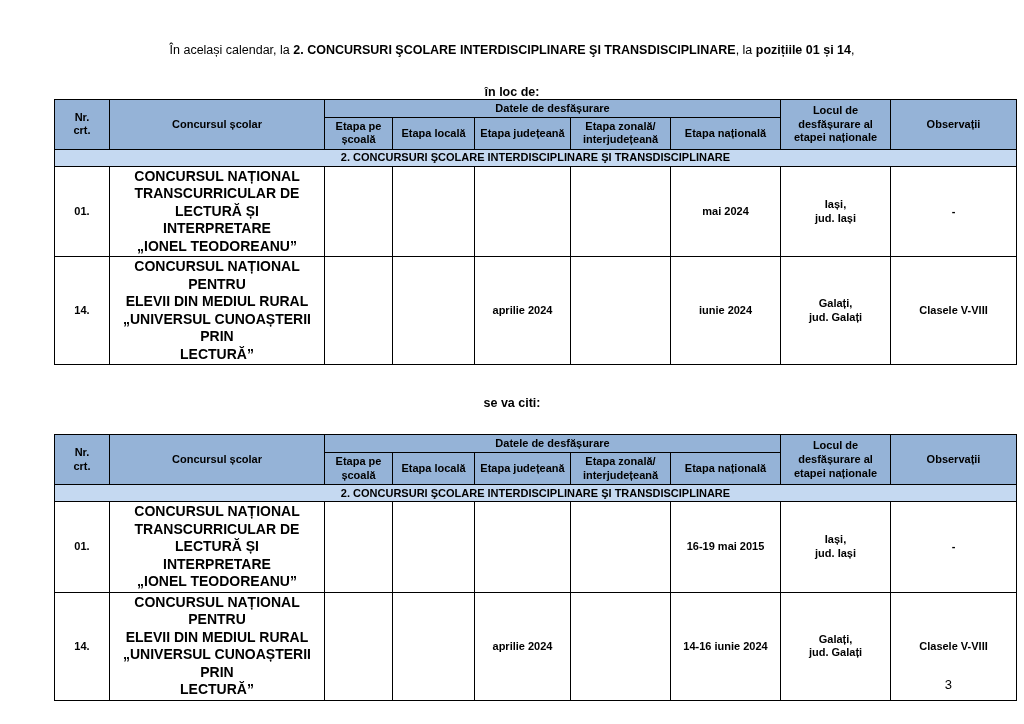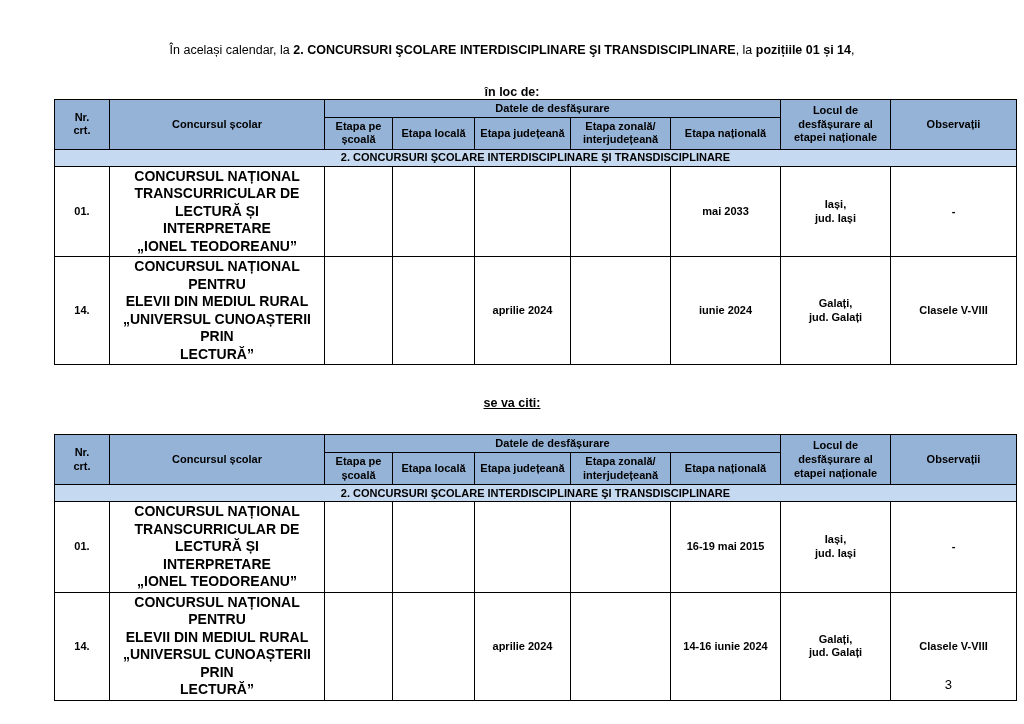--- a/index.html
+++ b/index.html
@@ -26,21 +26,20 @@
   }
   .b { font-weight: bold; }
   .center-label {
     text-align: center;
     font-weight: bold;
     font-size: 12.5px;
     margin: 26px 0 0 0;
   }
   .center-label.second {
     margin: 31px 0 24px 0;
-    text-decoration: underline;
   }
   table.doc-table {
     border-collapse: collapse;
     table-layout: fixed;
     width: 962px;
     font-size: 11px;
     font-weight: bold;
     margin-left: 23px;
   }
   table.doc-table th,
@@ -124,21 +123,21 @@
       <tr class="data-row">
         <td>01.</td>
         <td class="concurs-cell">CONCURSUL NAȚIONAL
 TRANSCURRICULAR DE LECTURĂ ȘI
 INTERPRETARE
 „IONEL TEODOREANU”</td>
         <td></td>
         <td></td>
         <td></td>
         <td></td>
-        <td>mai 2033</td>
+        <td>mai 2024</td>
         <td>Iași,
 jud. Iași</td>
         <td>-</td>
       </tr>
       <tr class="data-row">
         <td>14.</td>
         <td class="concurs-cell">CONCURSUL NAȚIONAL PENTRU
 ELEVII DIN MEDIUL RURAL
 „UNIVERSUL CUNOAȘTERII PRIN
 LECTURĂ”</td>

